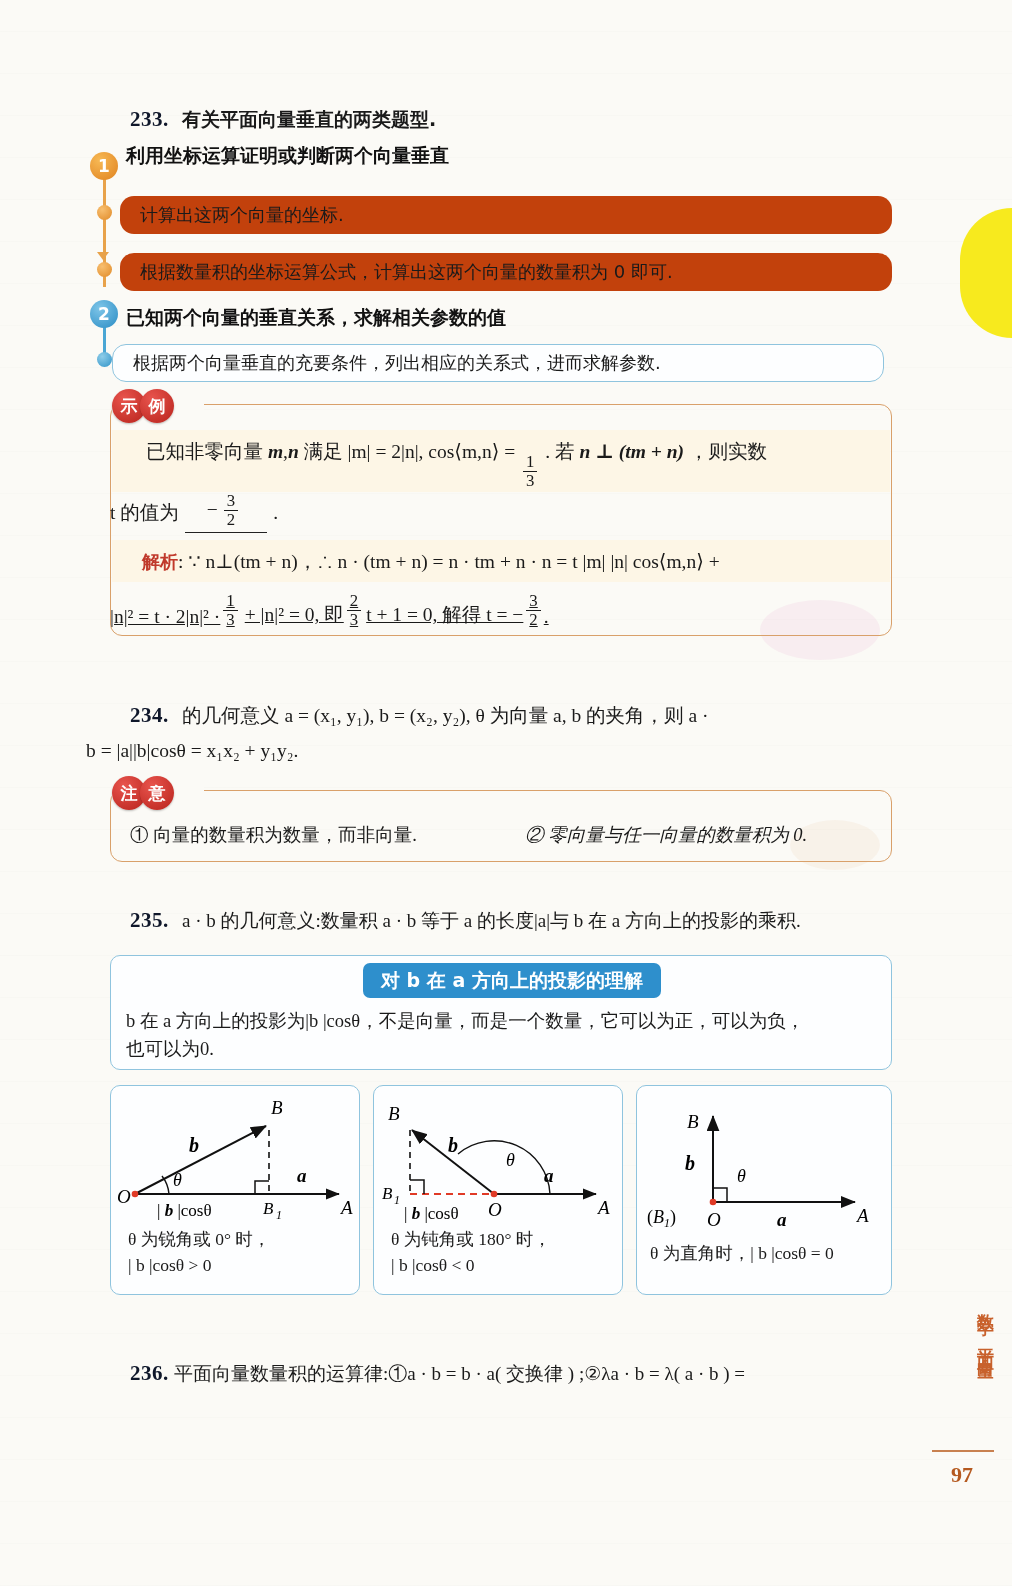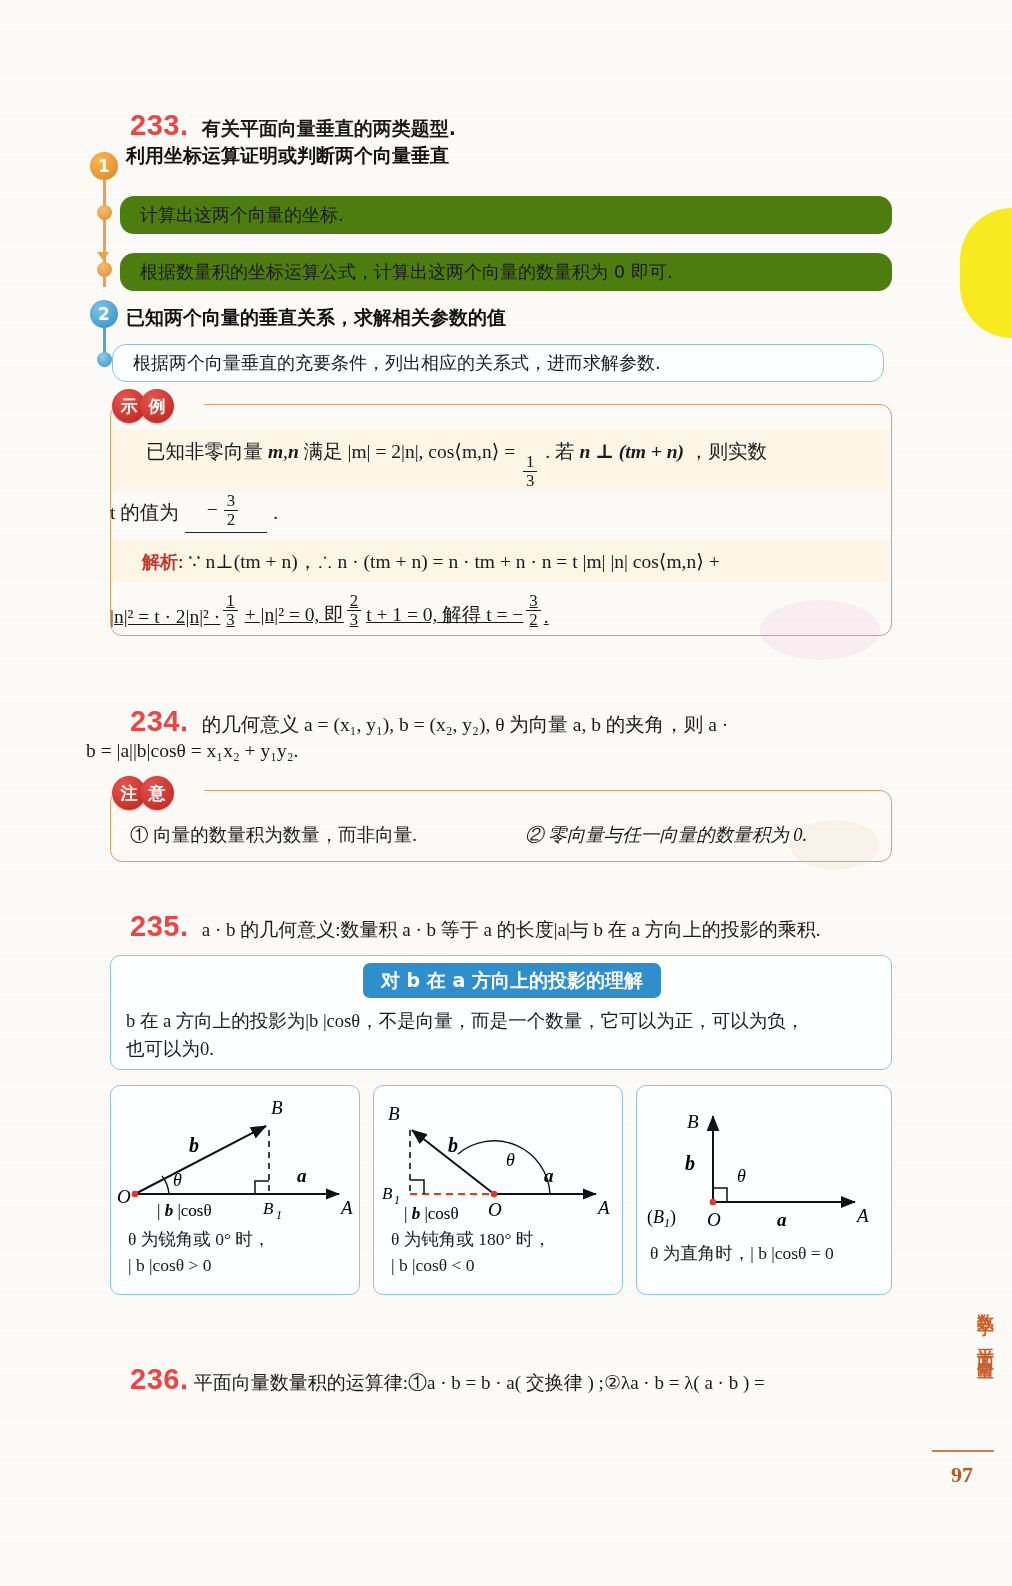--- a/index.html
+++ b/index.html
@@ -42,22 +42,22 @@
   .side-rule { position:absolute; right:18px; top:1450px; width:62px; height:1.5px; background:#c8804f; }
   .page-no {
     position:absolute; right:22px; top:1462px; width:56px;
     text-align:center; font-size:22px; color:#b5591f; font-weight:bold;
     font-family:"Liberation Serif",serif;
   }
 
   
   .item-head { position:absolute; font-size:21px; line-height:1.45; }
   .num {
-    color:#ef4444; font-size:29px; font-weight:bold;
-    font-family:Liberation Sans, sans-serif; letter-spacing:.5px;
+    color:#0f172a; font-size:21px; font-weight:bold;
+    font-family:Liberation Serif, serif; letter-spacing:.5px;
   }
   .ctext { font-family:"DejaVu Sans","Liberation Sans",sans-serif; font-weight:bold; font-size:19px; }
 
   
   .step-badge {
     position:absolute; width:28px; height:28px; border-radius:50%;
     color:#fff; font-size:17px; font-weight:bold; text-align:center; line-height:28px;
     font-family:"DejaVu Sans",sans-serif;
   }
   .badge-orange { background:radial-gradient(circle at 35% 30%, #f7b955, #e0821f); }
@@ -76,21 +76,21 @@
   .dot-blue { background:radial-gradient(circle at 35% 30%, #8fcde9, #2f93c8); }
   .arrowhead {
     position:absolute; width:0; height:0;
     border-left:6px solid transparent; border-right:6px solid transparent;
     border-top:8px solid #e8a24a;
   }
 
   
   .cream-box {
     position:absolute;
-    background:#4d7c0f;
+    background:#c2410c;
     border-radius:14px;
     display:flex; align-items:center;
     padding:0 20px;
     font-size:18px;
     font-family:"DejaVu Sans","Liberation Sans",sans-serif;
   }
   .blue-box {
     position:absolute;
     background:#fdfeff;
     border:1.5px solid #8fc4de;

